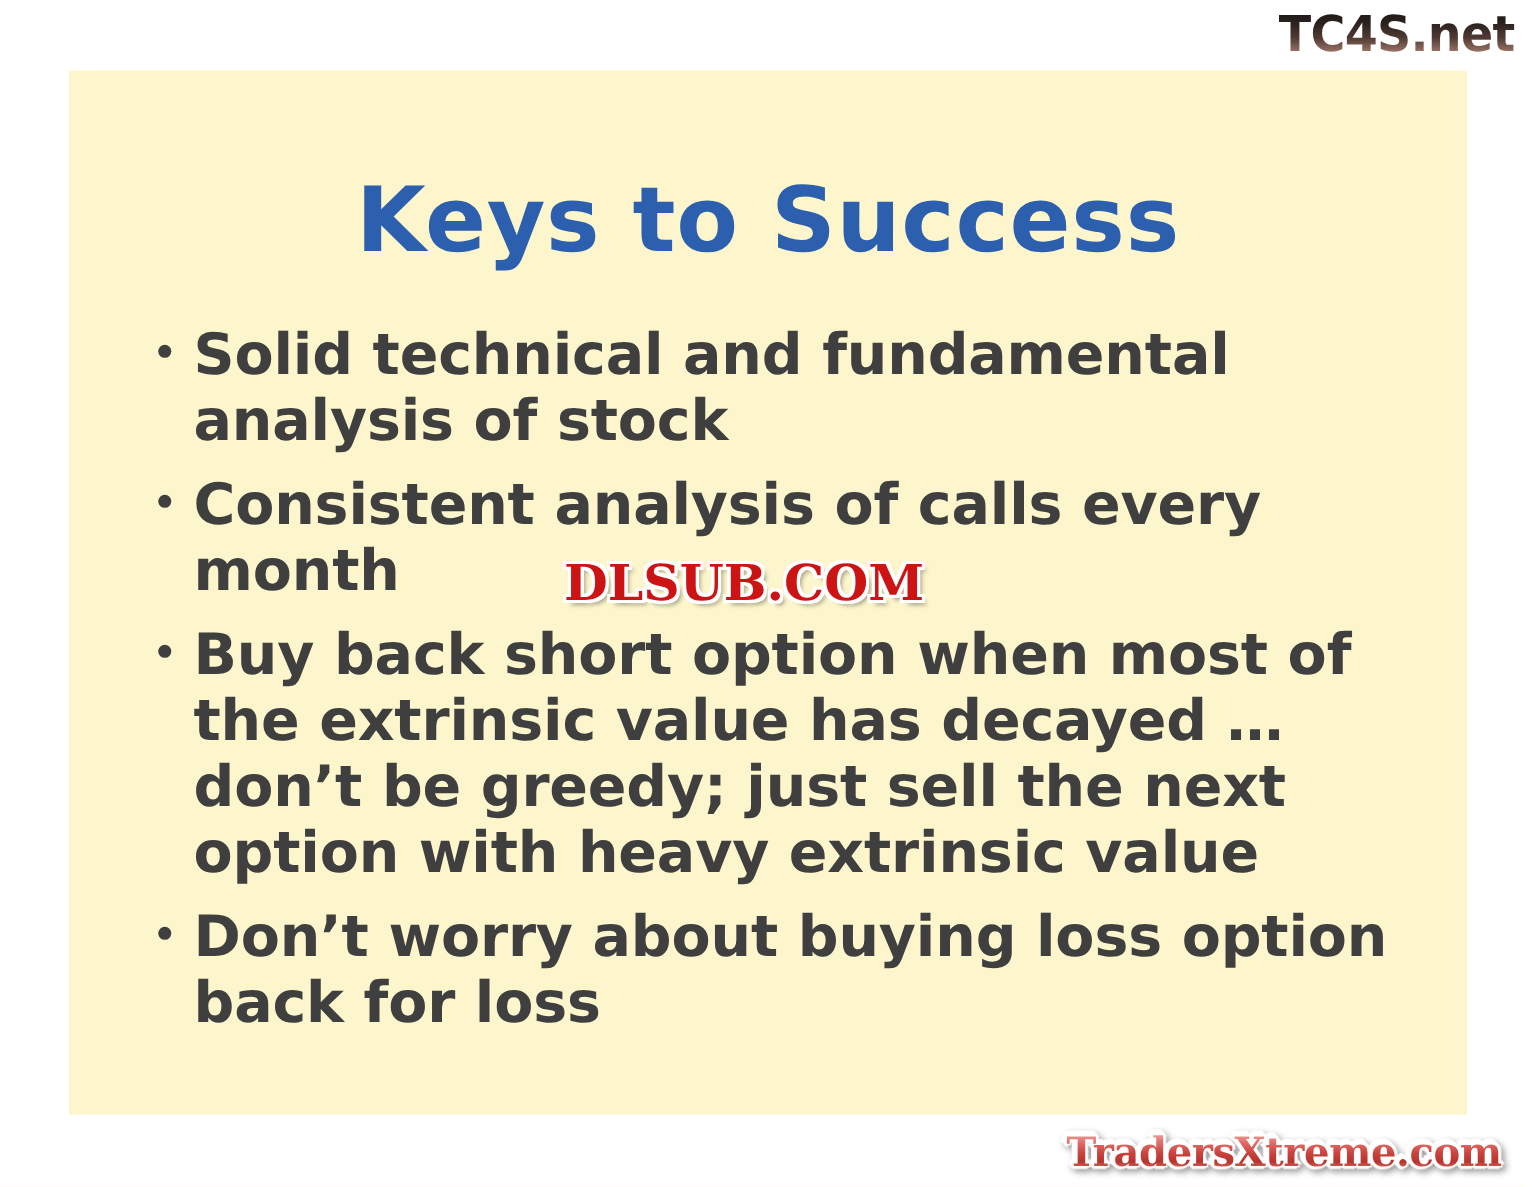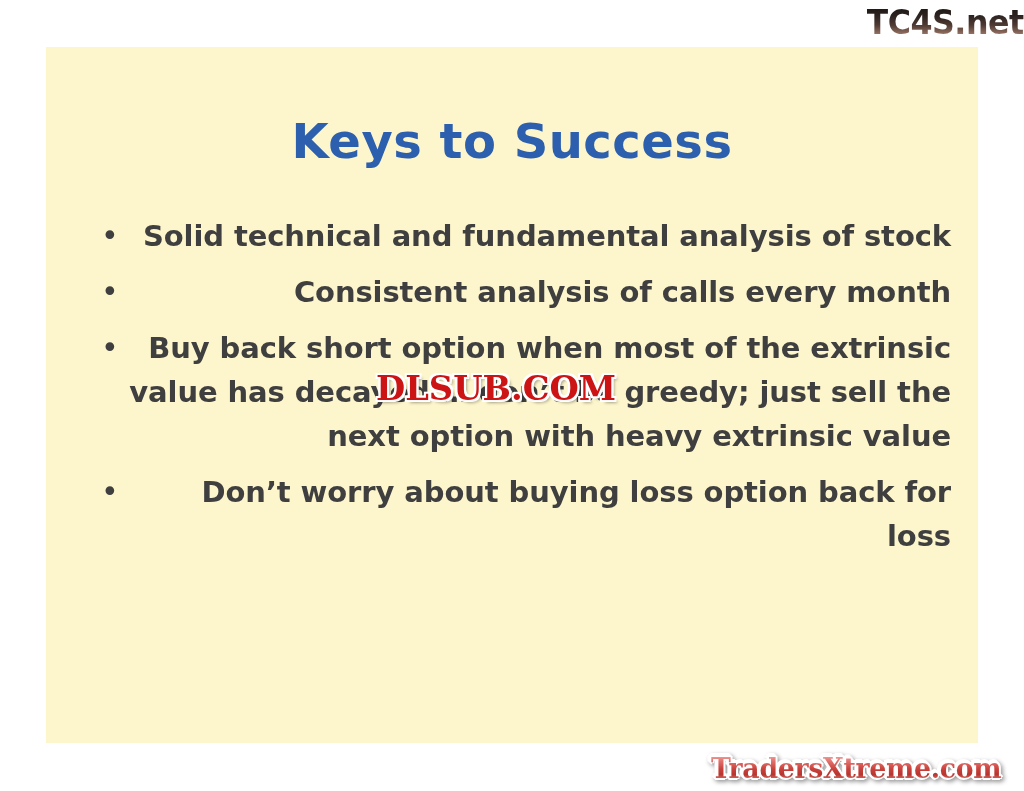--- a/index.html
+++ b/index.html
@@ -18,21 +18,21 @@
   
   #brand-top {
     position: absolute;
     top: 0px;
     left: 828px;
     width: 196px;
     height: 44px;
     display: flex;
     align-items: center;
     justify-content: flex-end;
-    padding-right: 0;
+    padding-right: 14px;
     box-sizing: border-box;
     z-index: 40;
   }
   #brand-top .brand-text {
     font-family: "DejaVu Sans", sans-serif;
     font-size: 33px;
     font-weight: bold;
     letter-spacing: -0.5px;
     line-height: 1;
     background: linear-gradient(180deg,
@@ -63,21 +63,21 @@
   }
 
   
   #slide-title {
     position: absolute;
     left: 0;
     top: 70px;
     width: 100%;
     text-align: center;
     font-family: "DejaVu Sans", sans-serif;
-    font-size: 48px;
+    font-size: 60px;
     font-weight: bold;
     color: #2c5fae;
     letter-spacing: 0.5px;
     line-height: 1;
   }
 
   
   #bullet-list {
     position: absolute;
     left: 49px;
@@ -96,26 +96,25 @@
     font-size: 30px;
     line-height: 44px;
     color: #3f3f3f;
     text-align: left;
     padding-left: 6px;
     box-sizing: border-box;
   }
   .bullet-text {
     flex: 1 1 auto;
     font-family: "DejaVu Sans", sans-serif;
-    font-size: 29px;
+    font-size: 38px;
     font-weight: bold;
     color: #3f3f3f;
     line-height: 44px;
     letter-spacing: -0.1px;
-    text-align: right;
   }
 
   
   #watermark {
     position: absolute;
     left: 376px;
     top: 369px;
     z-index: 60;
     font-family: "DejaVu Serif", serif;
     font-size: 33px;

